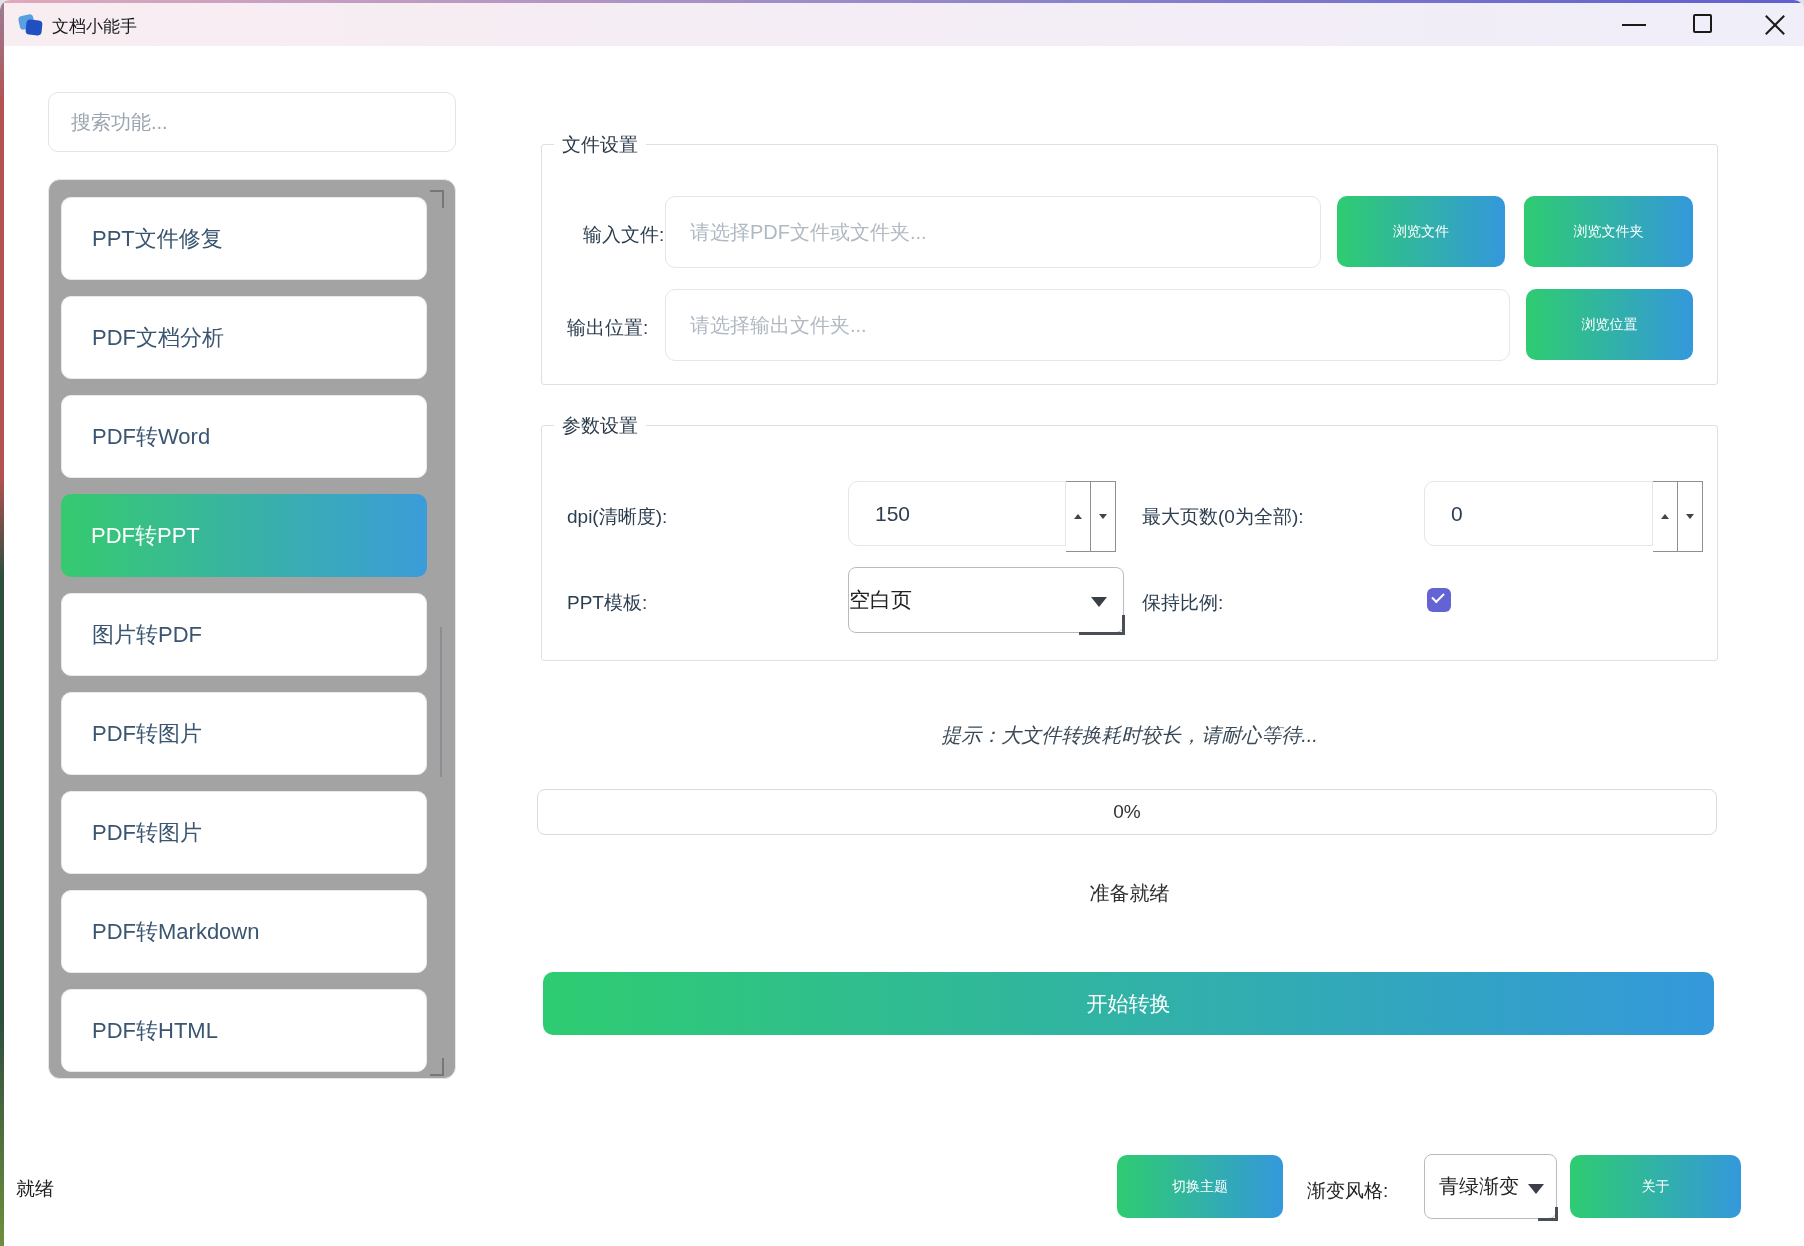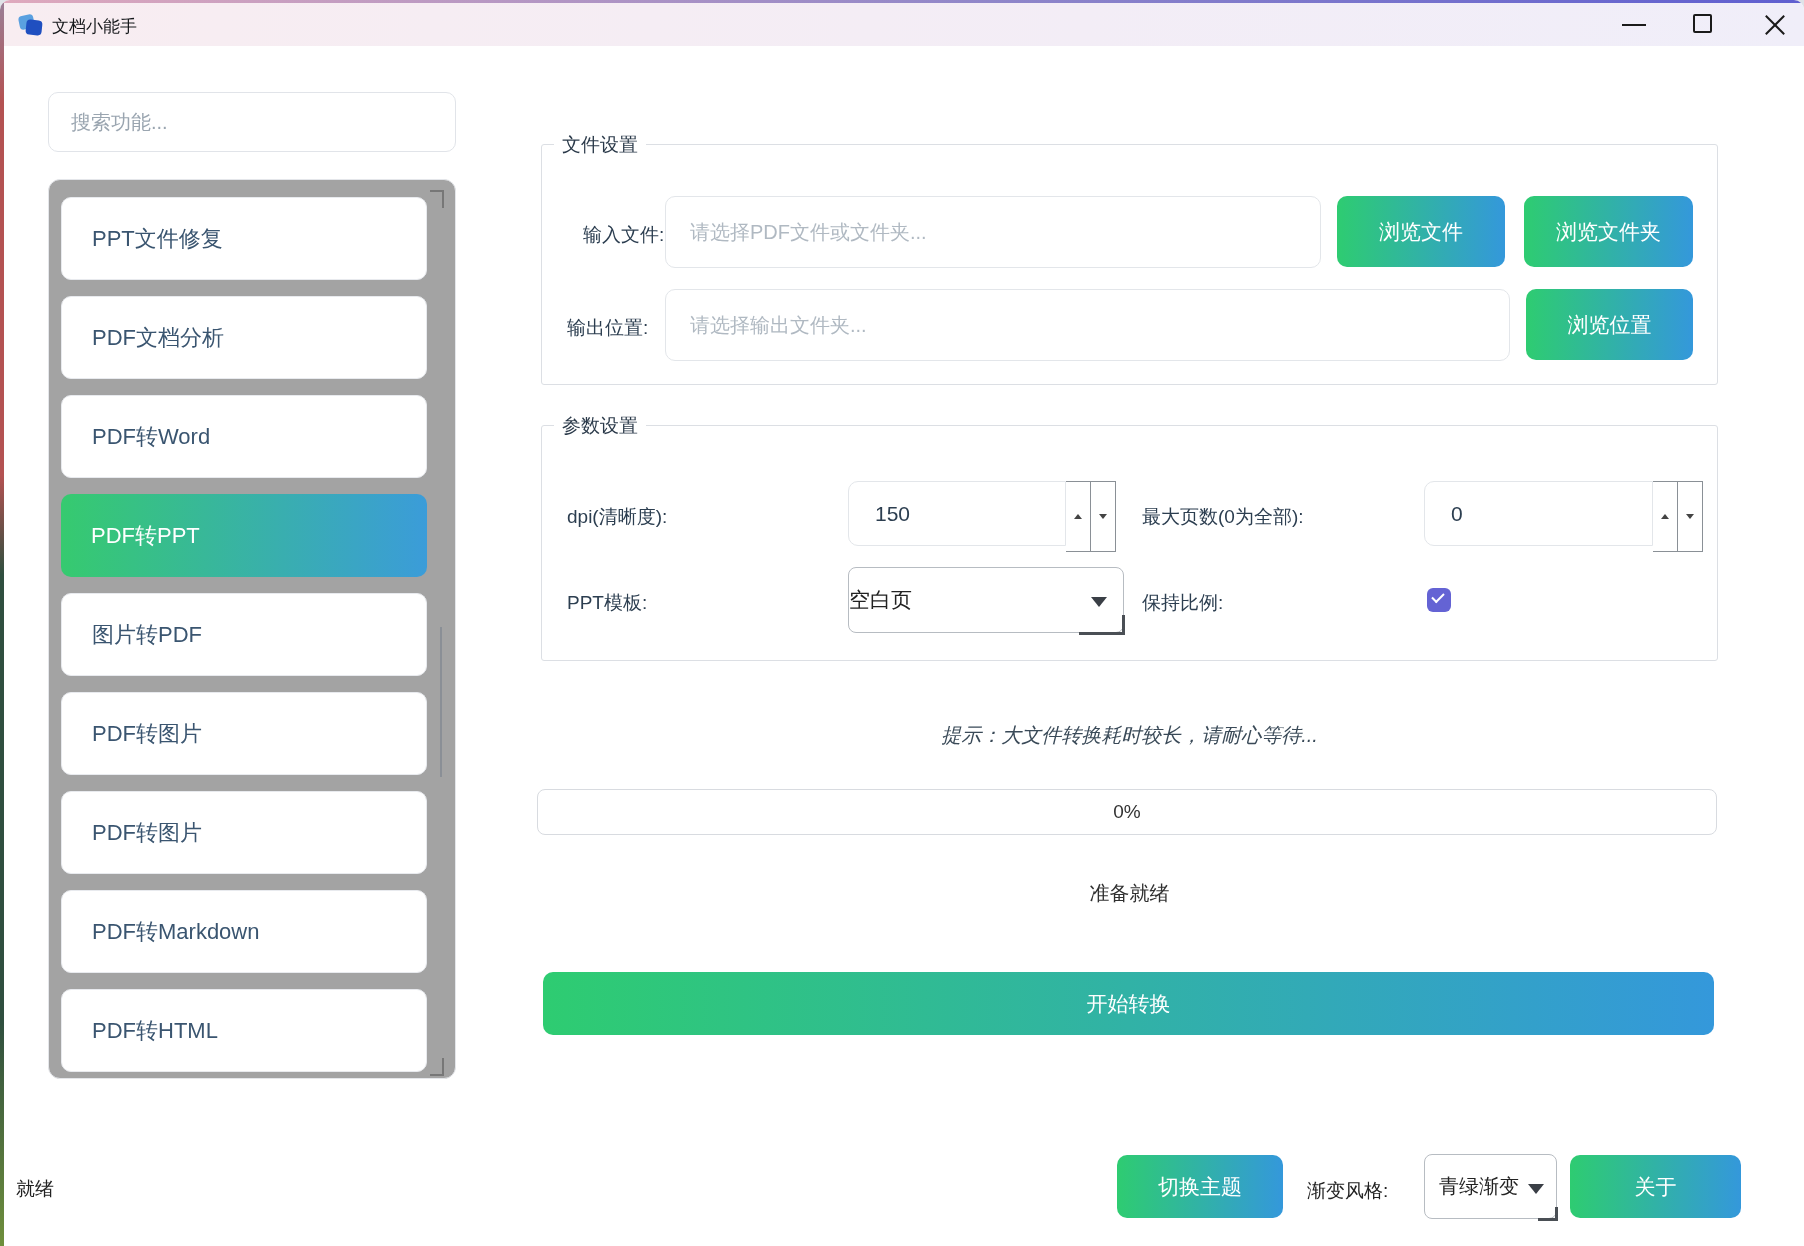--- a/index.html
+++ b/index.html
@@ -53,21 +53,21 @@
   .groupbox { position:absolute; border:1px solid #dcdfe4; border-radius:3px; background:#fff; }
   #fs-file { left:541px; top:144px; width:1177px; height:241px; }
   #fs-params { left:541px; top:425px; width:1177px; height:236px; }
   .legend { position:absolute; top:-13px; left:12px; background:#fff; padding:0 8px;
     font-size:19px; color:#2b3a4a; }
   .field-label { position:absolute; font-size:19px; color:#2c3e50; }
   .text-input { position:absolute; border:1px solid #e3e6ea; border-radius:10px;
     padding:0 24px; font-size:20px; color:#333; outline:none; background:#fff; }
   .text-input::placeholder { color:#b0b9c2; }
   .grad-btn { position:absolute; border:none; border-radius:10px; color:#fff;
-    font-size:21px; background:linear-gradient(90deg,#2ecc71 0%,#3498db 100%);
+    font-size:14px; background:linear-gradient(90deg,#2ecc71 0%,#3498db 100%);
     cursor:pointer; font-family:inherit; }
 
   
   .spinbox { position:absolute; display:flex; align-items:flex-start; }
   .spin-value { height:65px; background:#fff; border:1px solid #e3e6ea;
     border-radius:10px 0 0 10px; display:flex; align-items:center; padding-left:26px;
     font-size:21px; color:#2c3e50; }
   .spin-cell { width:25px; height:71px; background:#fff; border:1px solid #8a9096;
     border-left:none; display:flex; align-items:center; justify-content:center; cursor:pointer; }
   .spin-cell:first-of-type { border-left:1px solid #8a9096; }

